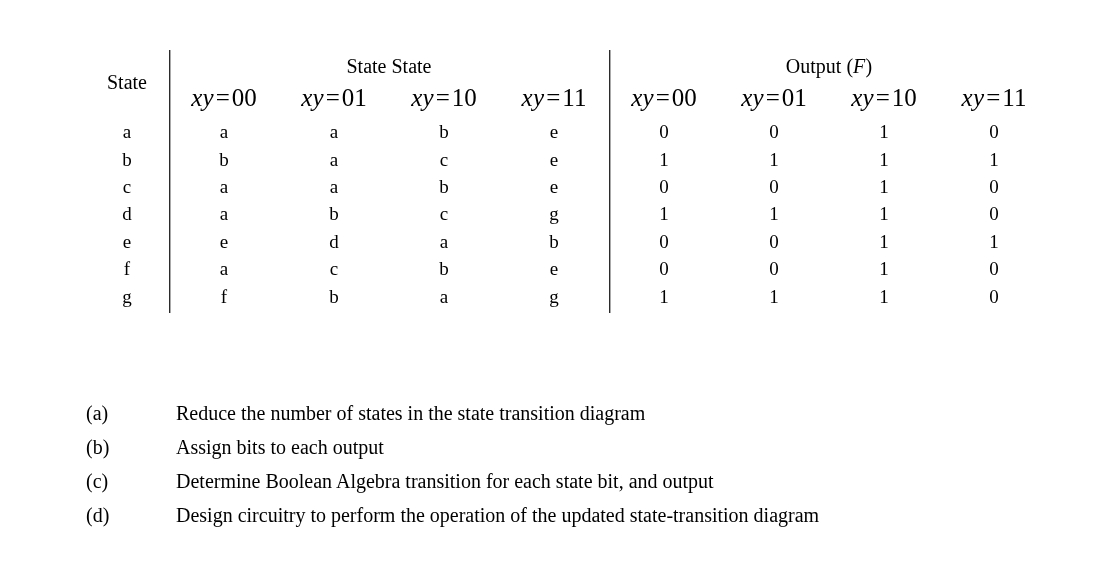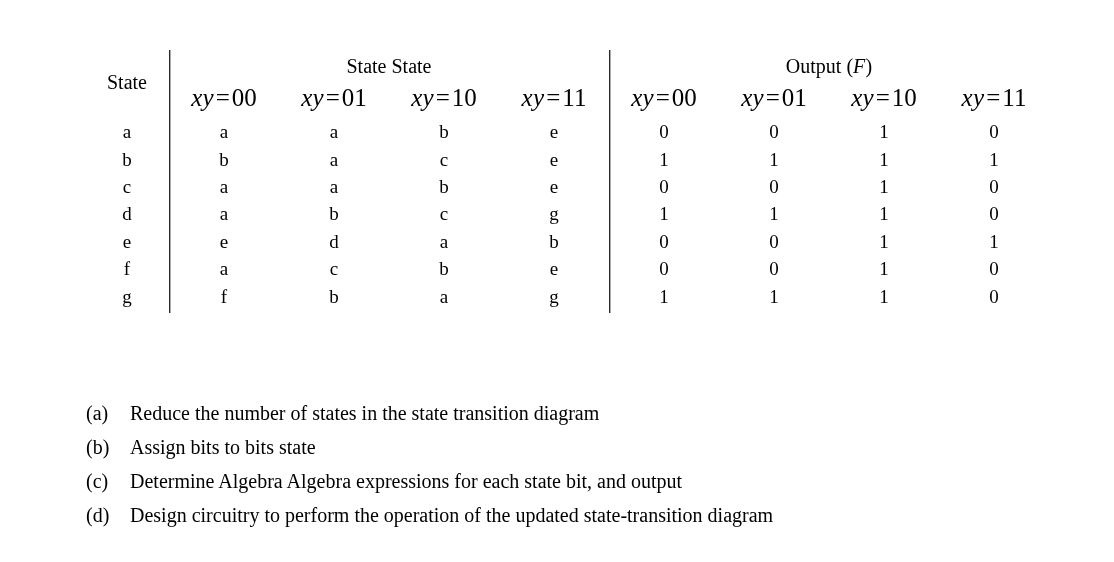--- a/index.html
+++ b/index.html
@@ -132,21 +132,21 @@
     font-size: 20px;
     line-height: 30px;
     margin-bottom: 4px;
     white-space: nowrap;
   }
   .qlabel {
     width: 44px;
     flex: 0 0 44px;
     text-align: left;
   }
-  .qtext { flex: 1 1 auto; }
+  .qtext { flex: 1 1 auto; margin-left: 46px; }
 </style>
 </head>
 <body>
 
 <div class="page">
 
   <div class="table-wrap">
     <table class="state-table">
       <thead>
         <tr>
@@ -258,25 +258,25 @@
     </table>
   </div>
 
   <div class="qlist" id="question-list">
       <div class="qitem">
         <span class="qlabel">(a)</span>
         <span class="qtext">Reduce the number of states in the state transition diagram</span>
       </div>
       <div class="qitem">
         <span class="qlabel">(b)</span>
-        <span class="qtext">Assign bits to bits state</span>
+        <span class="qtext">Assign bits to each output</span>
       </div>
       <div class="qitem">
         <span class="qlabel">(c)</span>
-        <span class="qtext">Determine Algebra Algebra expressions for each state bit, and output</span>
+        <span class="qtext">Determine Boolean Algebra transition for each state bit, and output</span>
       </div>
       <div class="qitem">
         <span class="qlabel">(d)</span>
         <span class="qtext">Design circuitry to perform the operation of the updated state-transition diagram</span>
       </div>
     </div>
 
 </div>
 
 </body></html>

